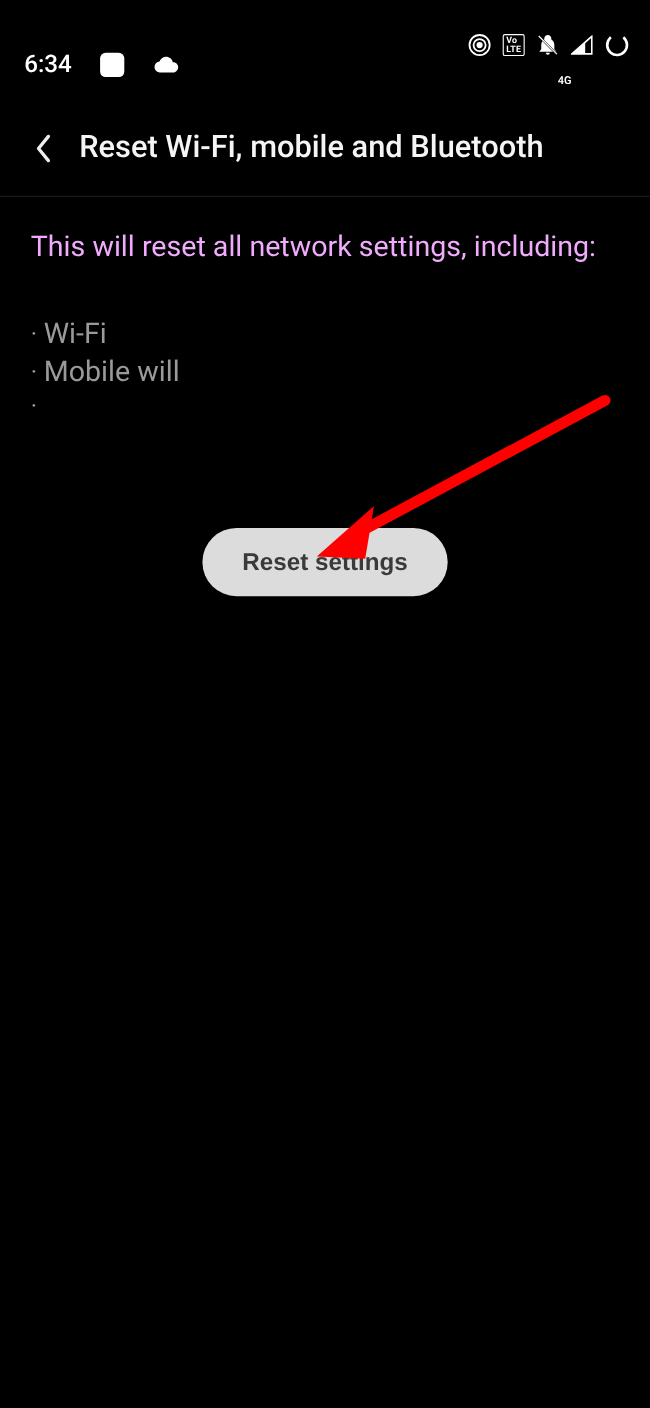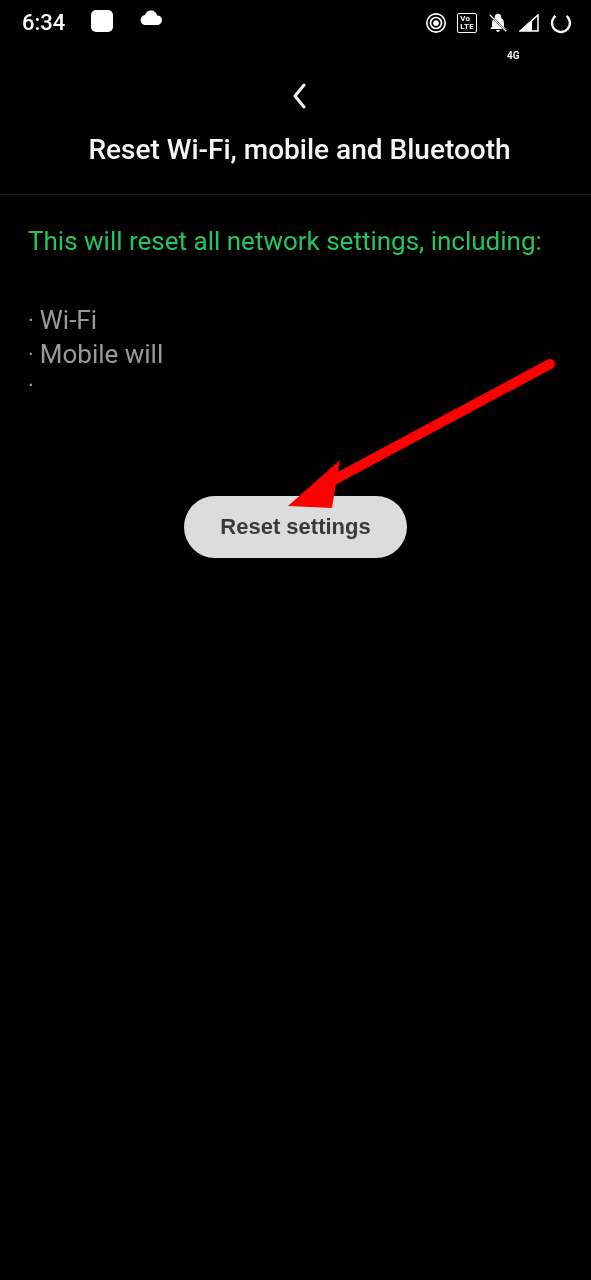--- a/index.html
+++ b/index.html
@@ -1,36 +1,36 @@
 <!DOCTYPE html>
 <html><head>
 <meta charset="utf-8">
 <style>
   * { margin: 0; padding: 0; box-sizing: border-box; }
   html, body { width: 591px; height: 1280px; background: #000; color: #fff; font-family: -apple-system, "Segoe UI", Roboto, Arial, sans-serif; overflow: hidden; }
   body { position: relative; }
 
   
   .status-bar { display: flex; justify-content: space-between; align-items: center; padding: 10px 18px 6px 22px; font-size: 22px; font-weight: 500; }
-  .status-left { display: flex; gap: 26px; }
+  .status-left { display: flex; align-items: center; gap: 26px; margin-top: 36px; }
   .status-right { display: flex; align-items: center; gap: 10px; }
   .app-square { width: 22px; height: 22px; background: #fff; border-radius: 5px; }
   .cloud-icon svg, .hotspot-icon svg, .volte-icon svg, .mute-icon svg, .signal-icon svg, .loader-icon svg { display: block; }
   .volte-box { border: 1.5px solid #fff; padding: 1px 2px; font-size: 8px; line-height: 8px; font-weight: 700; letter-spacing: 0.3px; border-radius: 2px; }
   .signal-wrap { position: relative; display: flex; align-items: flex-end; }
   .sig-label { font-size: 10px; font-weight: 600; position: absolute; top: -4px; left: -12px; margin-top: 40px; }
 
   
-  .header { display: flex; align-items: center; gap: 22px; padding: 40px 22px 28px 30px; border-bottom: 1px solid #1c1c1c; flex-direction: column; }
+  .header { display: flex; align-items: flex-end; gap: 22px; padding: 40px 22px 28px 30px; border-bottom: 1px solid #1c1c1c; }
   .back svg { display: block; }
   .title { font-size: 28px; font-weight: 500; color: #f5f5f5; }
 
   
   .content { padding: 30px 28px 0 28px; }
-  .desc { font-size: 26px; line-height: 1.28; color: #22c55e; }
+  .desc { font-size: 26px; line-height: 1.28; color: #f0abfc; }
   .list { margin-top: 46px; font-size: 26px; line-height: 1.3; color: #9a9a9a; }
   .list .row { display: flex; align-items: center; gap: 6px; }
   .bullet { font-size: 22px; }
 
   
   .btn-wrap { display: flex; justify-content: center; margin-top: 96px; position: relative; }
   .reset-btn { background: #dcdcdc; color: #3a3a3a; border: none; border-radius: 40px; padding: 18px 36px; font-size: 22px; font-weight: 600; cursor: pointer; }
 
   
   .arrow-annot { position: absolute; top: 350px; left: 270px; pointer-events: none; }

